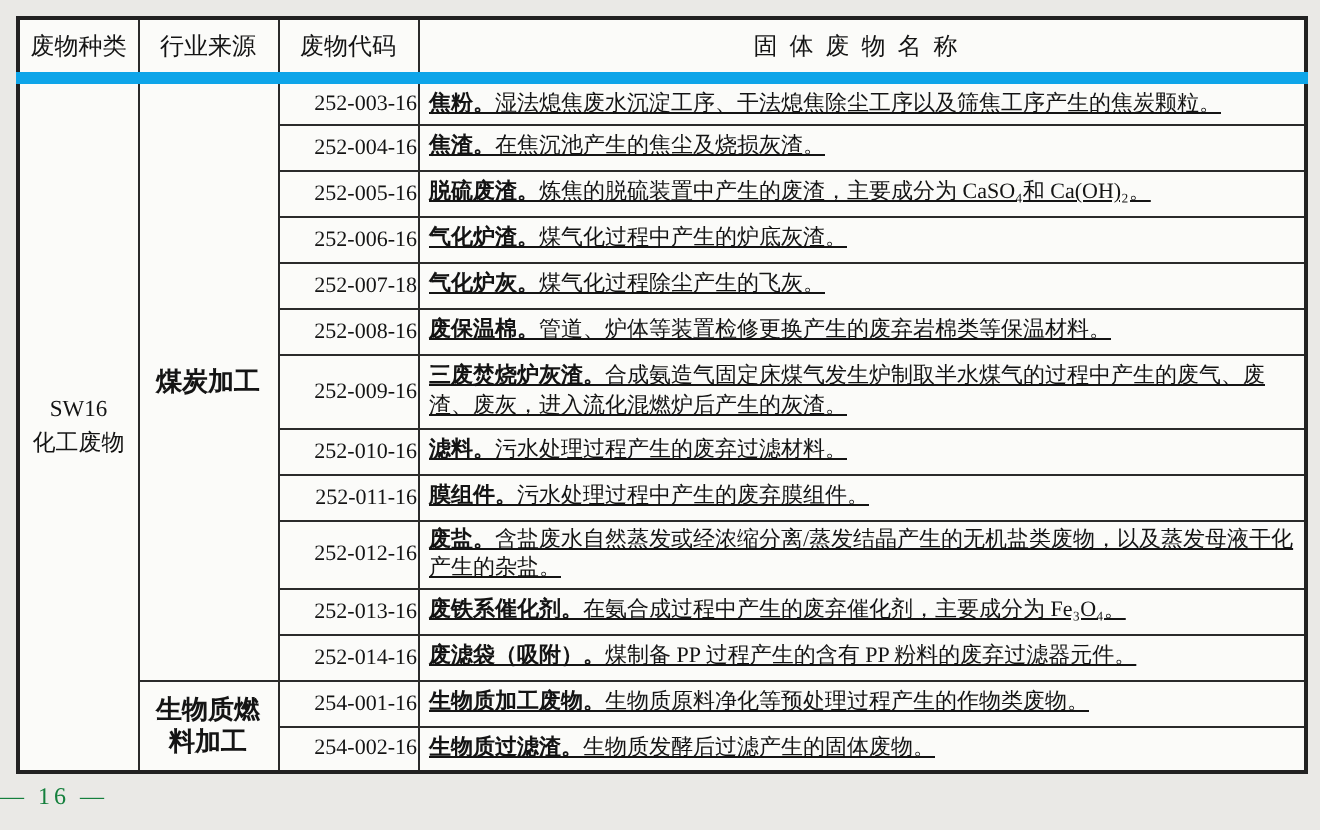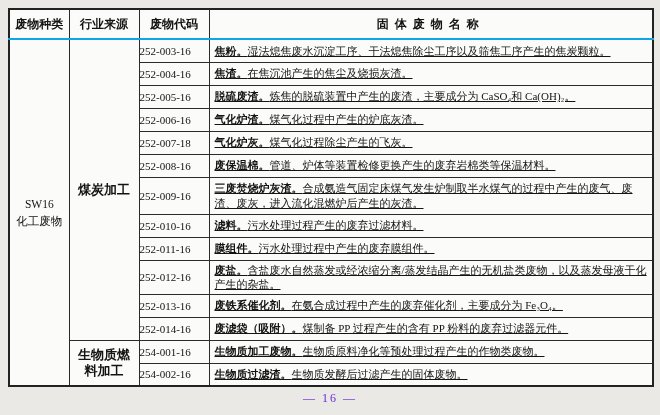--- a/index.html
+++ b/index.html
@@ -20,23 +20,23 @@
     table-layout:fixed;
   }
   .doc-table th, .doc-table td {
     border:1px solid #2b2b2b;
     vertical-align:middle;
     overflow:hidden;
   }
   .doc-table thead th {
     height:30px;
     font-size:12px;
-    font-weight:bold;
+    font-weight:normal;
     text-align:center;
-    border-bottom:2px solid #0ea5e9;
+    border-bottom:6px solid #0ea5e9;
   }
   .doc-table { border:2px solid #222; }
   th.col-name { letter-spacing:6px; }
   col.c-category { width:60px; }
   col.c-source   { width:70px; }
   col.c-code     { width:70px; }
   col.c-name     { width:444px; }
   td.cell-category {
     text-align:center;
     font-size:11.5px;
@@ -44,42 +44,41 @@
     line-height:17px;
   }
   td.cell-source {
     text-align:center;
     font-size:13px;
     font-weight:bold;
     line-height:16px;
     padding:0 4px;
   }
   td.cell-code {
-    text-align:left;
+    text-align:right;
     font-size:11px;
     height:23px;
     white-space:nowrap;
   }
   td.cell-name {
     font-size:11px;
     line-height:14.5px;
     padding:2px 4px 2px 5px;
     text-align:left;
     text-decoration:underline;
   }
   td.cell-name .w-name { font-weight:bold; }
   tr.row-tall td.cell-code, tr.row-tall td.cell-name { height:37px; }
   .page-number {
     position:absolute;
     left:0; right:0;
     top:391px;
-    text-align:center;
     font-size:12px;
     letter-spacing:2px;
-    color:#6d28d9;
+    color:#15803d;
   }
 </style>
 </head>
 <body>
 
 <table class="doc-table">
   <colgroup>
     <col class="c-category">
       <col class="c-source">
       <col class="c-code">

